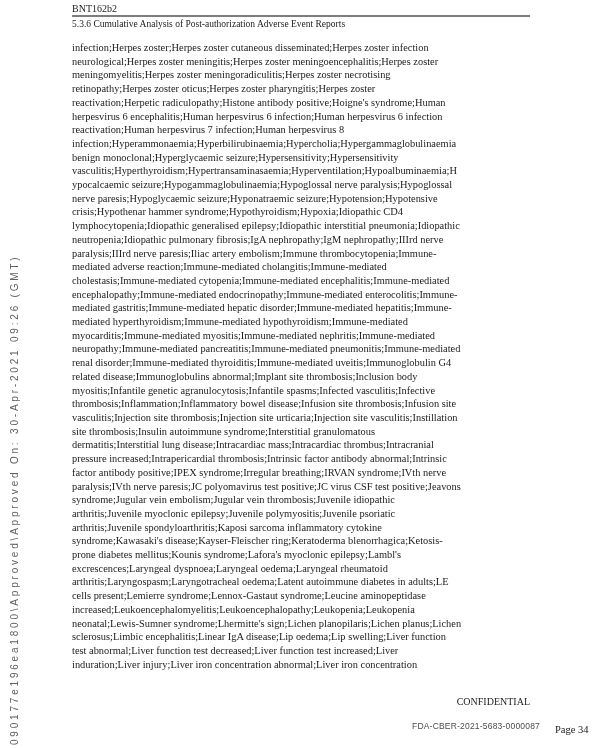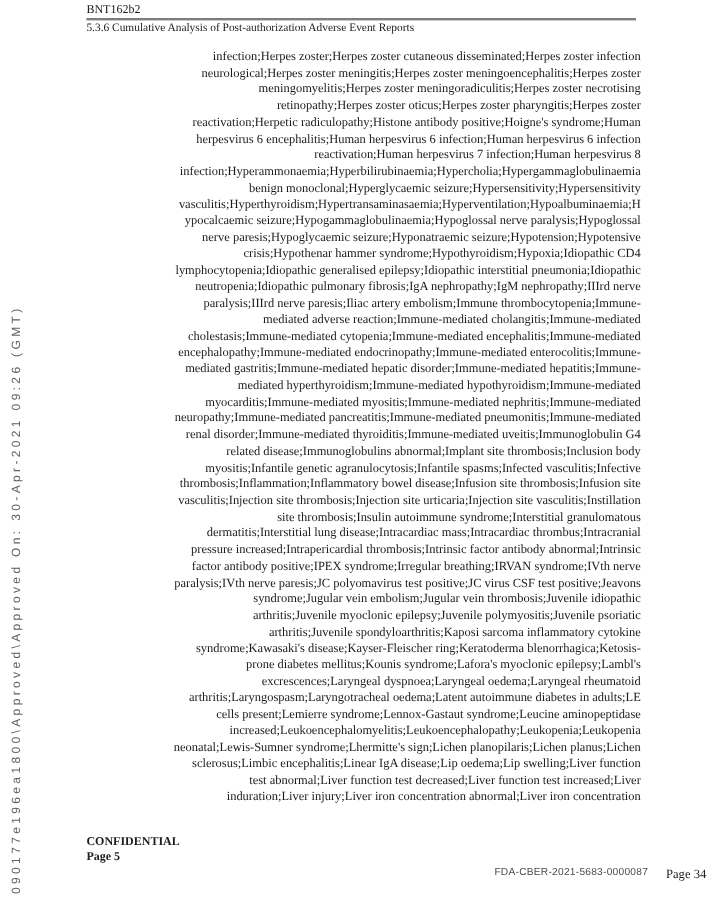--- a/index.html
+++ b/index.html
@@ -47,31 +47,29 @@
   }
   .body-text {
     position: absolute;
     left: 72px;
     top: 41px;
     width: 462px;
     font-size: 10.4px;
     line-height: 13.7px;
     white-space: pre;
     color: #1b1b1b;
-    text-align: right;
   }
   .footer-center {
     position: absolute;
     left: 72px;
     top: 696px;
     width: 458px;
-    text-align: left;
+    text-align: right;
     font-size: 10px;
     line-height: 12.5px;
-    font-weight: bold;
   }
   .doc-id {
     position: absolute;
     left: 412px;
     top: 721px;
     font-family: Liberation Sans, sans-serif;
     font-size: 8.5px;
     letter-spacing: 0.2px;
     color: #4c4c4c;
   }
@@ -137,20 +135,19 @@
 arthritis;Laryngospasm;Laryngotracheal oedema;Latent autoimmune diabetes in adults;LE
 cells present;Lemierre syndrome;Lennox-Gastaut syndrome;Leucine aminopeptidase
 increased;Leukoencephalomyelitis;Leukoencephalopathy;Leukopenia;Leukopenia
 neonatal;Lewis-Sumner syndrome;Lhermitte's sign;Lichen planopilaris;Lichen planus;Lichen
 sclerosus;Limbic encephalitis;Linear IgA disease;Lip oedema;Lip swelling;Liver function
 test abnormal;Liver function test decreased;Liver function test increased;Liver
 induration;Liver injury;Liver iron concentration abnormal;Liver iron concentration</div>
 
   <div class="footer-center">
     <div>CONFIDENTIAL</div>
-    <div>Page 5</div>
   </div>
 
   <div class="doc-id">FDA-CBER-2021-5683-0000087</div>
 
   <div class="outer-page">Page 34</div>
 
 </div>
 
 </body></html>

